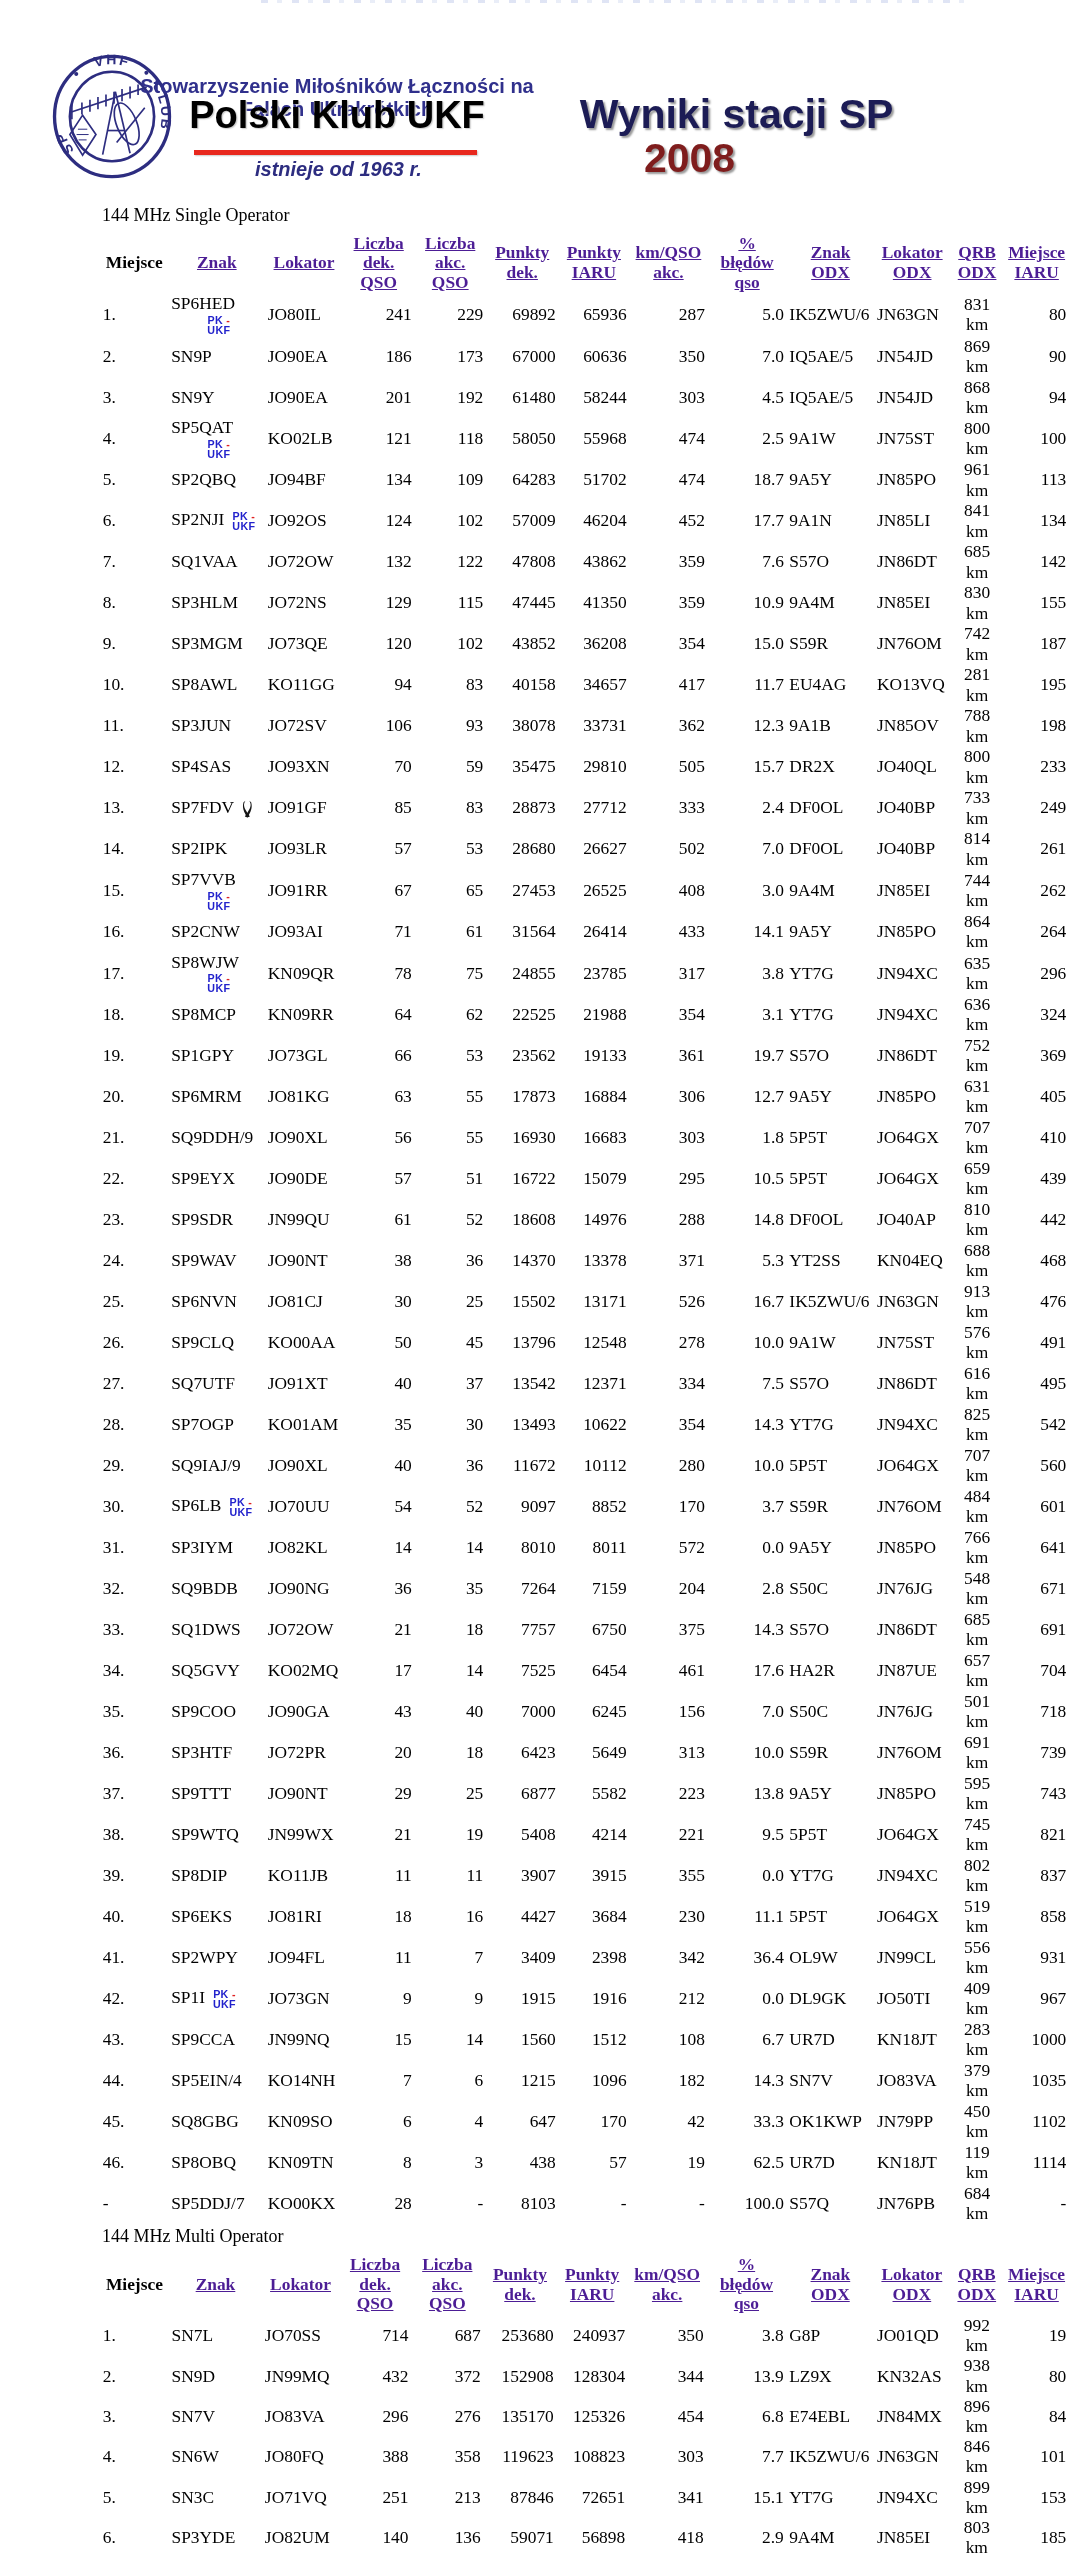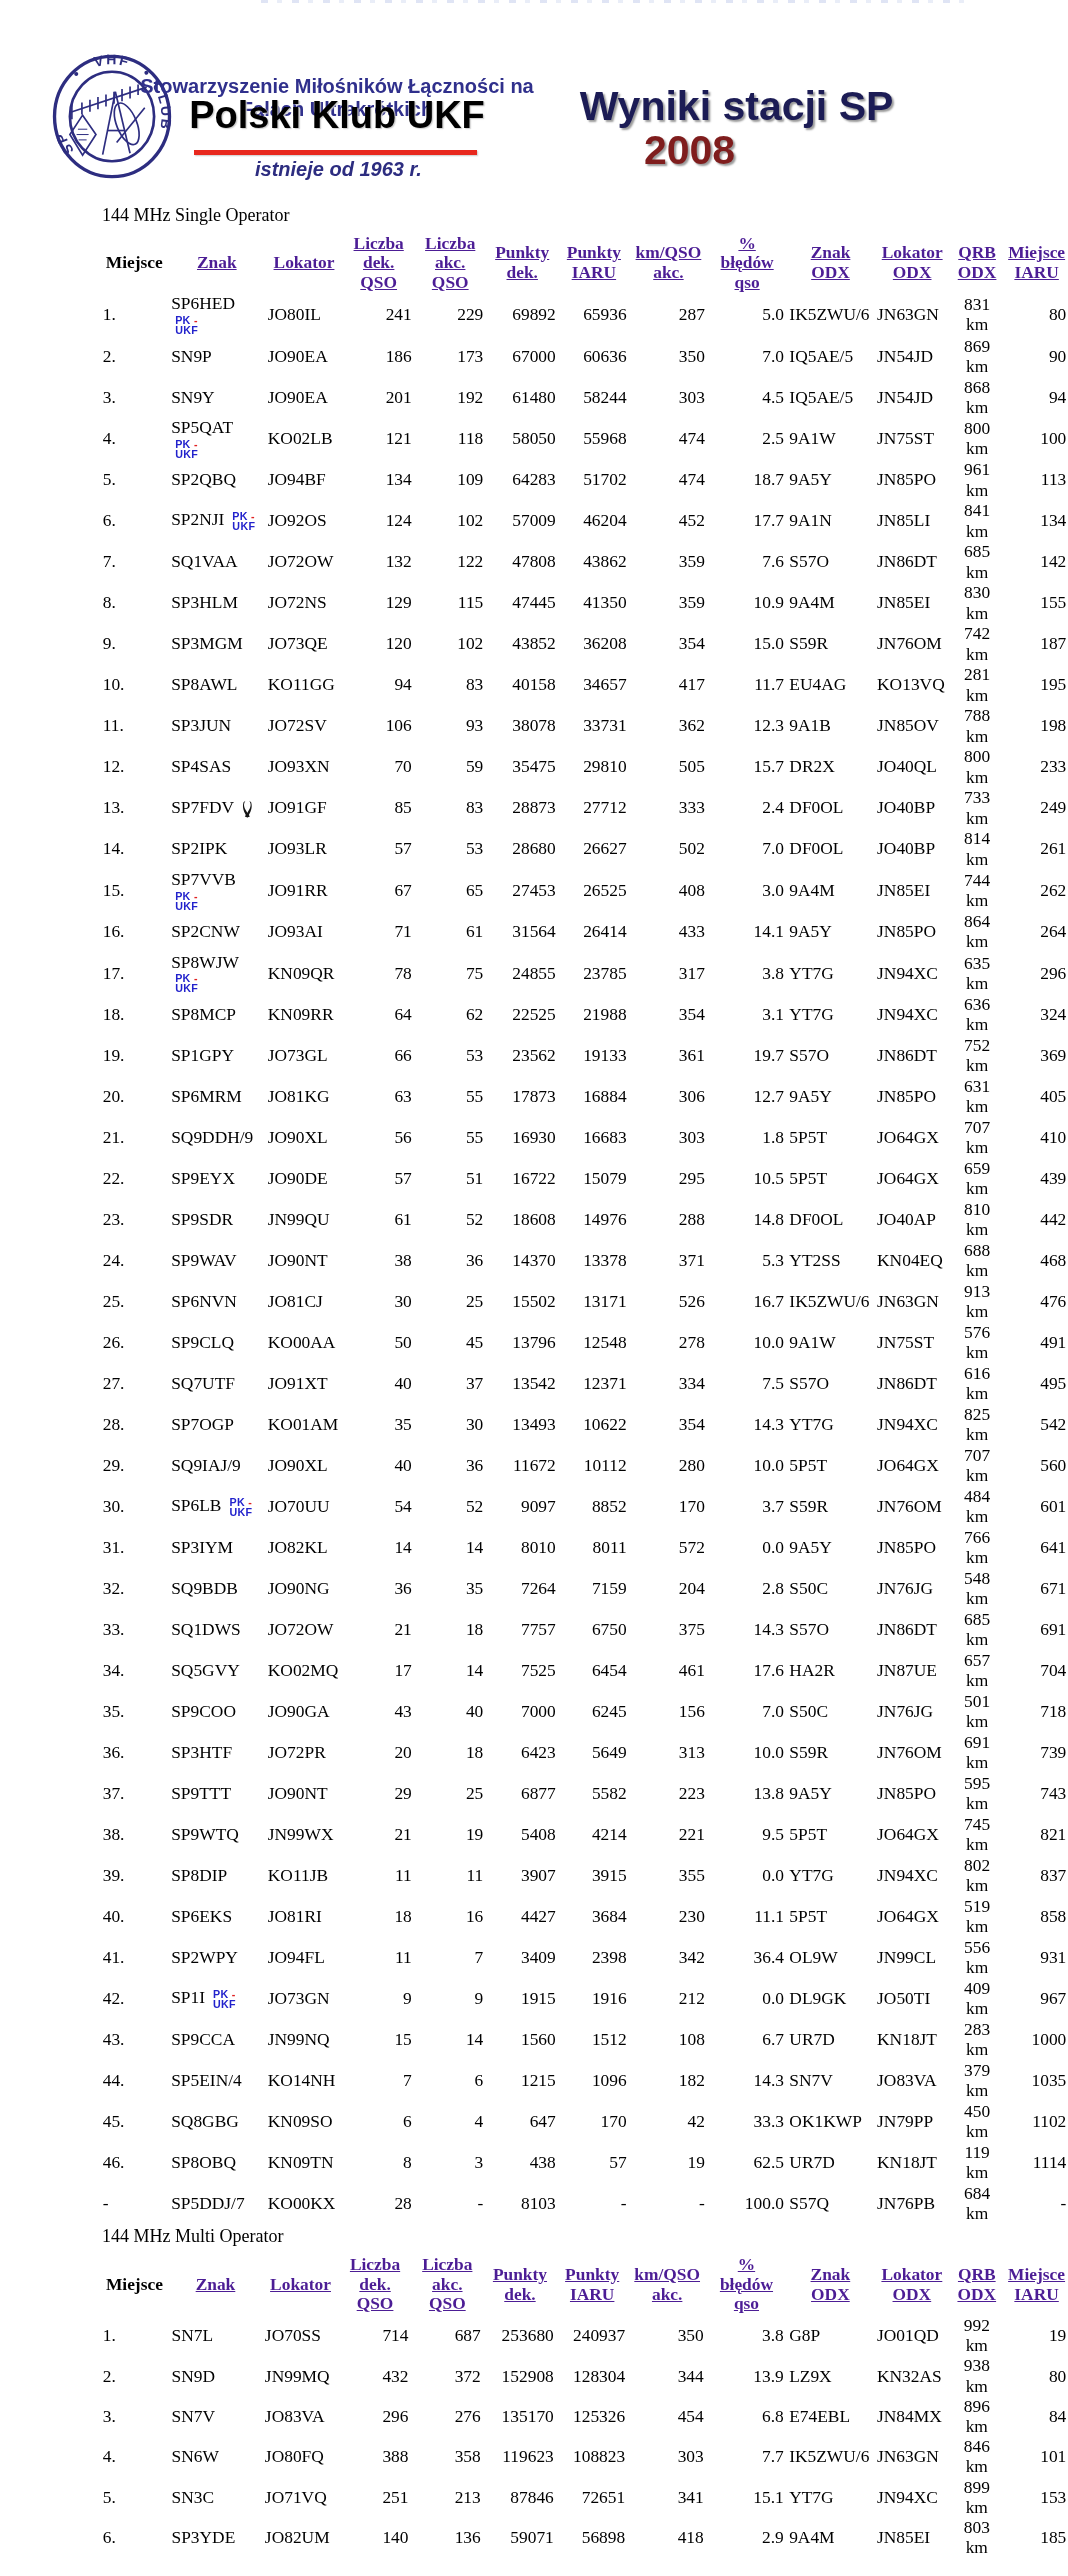--- a/index.html
+++ b/index.html
@@ -15,21 +15,21 @@
   .logo{position:absolute;left:51px;top:53px;}
   .org-line{position:absolute;left:131px;top:75px;width:412px;text-align:center;
     font-family:"Liberation Sans",sans-serif;font-weight:bold;font-size:20px;color:#30308c;}
   .club-name{position:absolute;left:131px;top:94px;width:412px;text-align:center;
     font-family:"Liberation Sans",sans-serif;font-weight:bold;font-size:38px;color:#000000;
     text-shadow:1.3px 1.3px 1.3px #c9c9c9;}
   .redbar{position:absolute;left:194px;top:150px;width:283px;height:4.7px;background:#e8281e;
     box-shadow:1.3px 1.3px 1.3px #cccccc;}
   .since-line{position:absolute;left:255px;top:158px;width:283px;text-align:left;
     font-family:"Liberation Sans",sans-serif;font-weight:bold;font-style:italic;font-size:20px;color:#2d2d80;}
-  .big-title{position:absolute;left:553px;top:84px;width:367px;text-align:center;
+  .big-title{position:absolute;left:553px;top:92px;width:367px;text-align:center;
     font-family:"Liberation Sans",sans-serif;font-weight:bold;font-size:41px;line-height:1.08;
     color:#1c1c55;text-shadow:2px 2px 2px #9a9a9a;}
   .big-year{display:block;color:#7f1d1d;text-shadow:2px 2px 2px #9a9a9a;transform:translateX(-47px);}
 
   
   .section-title{margin:2.7px 0 6.7px 102px;font-size:18px;font-weight:normal;}
   #sec2{}
   table.results{border-collapse:collapse;table-layout:fixed;margin-left:100px;}
   table.results th{font-size:17.4px;font-weight:bold;text-align:center;vertical-align:middle;
     padding:1.3px 2.7px;white-space:pre-line;line-height:1.12;}
@@ -39,21 +39,21 @@
   tr.row-s{height:41px;}
   tr.row-m{height:23px;}
   .al-left{text-align:left;}
   .al-right{text-align:right;}
   .al-center{text-align:center;}
   td.qrb{white-space:pre-line;text-align:center;}
   td.mie{padding-left:10px;}
 
   
   .pk{font-family:"Liberation Sans",sans-serif;font-weight:bold;font-size:10.7px;line-height:.95;
-      color:#2222cc;letter-spacing:0.3px;}
+      color:#2222cc;letter-spacing:0.3px;align-items:center;}
   .pk span{display:block;}
   .pk .dash{display:inline;color:#e02020;}
   .pk-below{display:flex;flex-direction:column;margin:1.3px 0 0 4px;}
   .pk-inline{display:inline-flex;flex-direction:column;vertical-align:middle;margin-left:8px;}
   .ribbon{vertical-align:middle;margin-left:6.7px;}
 </style>
 </head>
 <body>
 
 <div class="top-sliver"></div>

